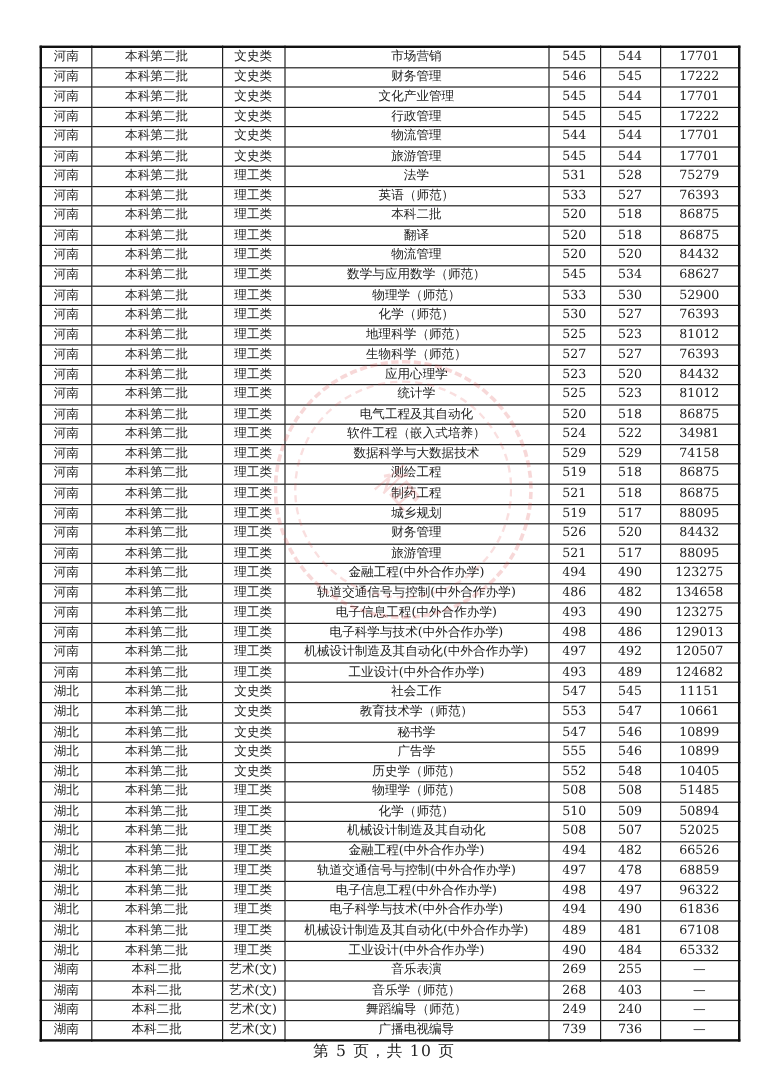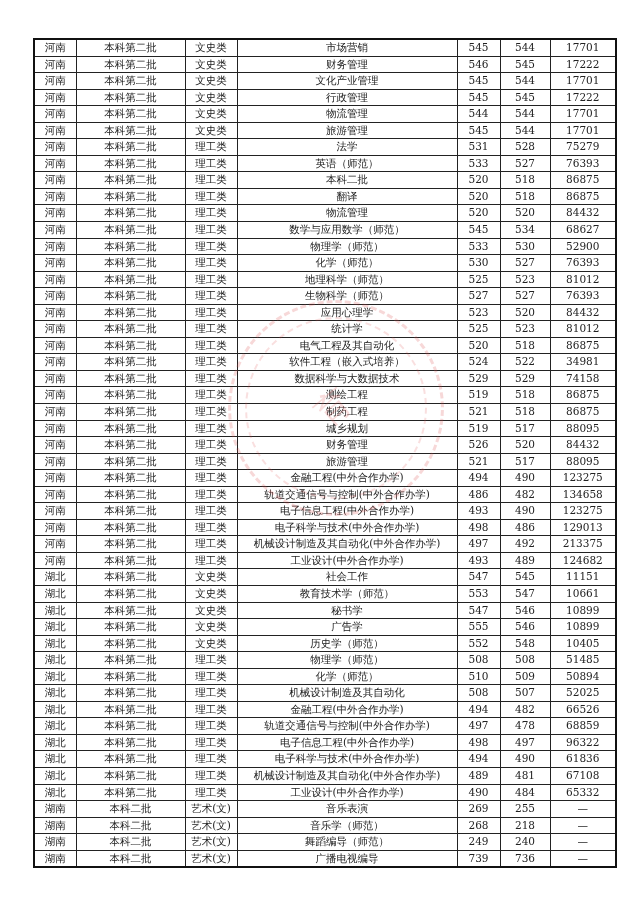--- a/index.html
+++ b/index.html
@@ -308,21 +308,21 @@
           <td>486</td>
           <td>129013</td>
         </tr>
         <tr>
           <td>河南</td>
           <td>本科第二批</td>
           <td>理工类</td>
           <td>机械设计制造及其自动化(中外合作办学)</td>
           <td>497</td>
           <td>492</td>
-          <td>213375</td>
+          <td>120507</td>
         </tr>
         <tr>
           <td>河南</td>
           <td>本科第二批</td>
           <td>理工类</td>
           <td>工业设计(中外合作办学)</td>
           <td>493</td>
           <td>489</td>
           <td>124682</td>
         </tr>
@@ -460,21 +460,21 @@
           <td>269</td>
           <td>255</td>
           <td>—</td>
         </tr>
         <tr>
           <td>湖南</td>
           <td>本科二批</td>
           <td>艺术(文)</td>
           <td>音乐学（师范）</td>
           <td>268</td>
-          <td>218</td>
+          <td>403</td>
           <td>—</td>
         </tr>
         <tr>
           <td>湖南</td>
           <td>本科二批</td>
           <td>艺术(文)</td>
           <td>舞蹈编导（师范）</td>
           <td>249</td>
           <td>240</td>
           <td>—</td>
@@ -489,13 +489,14 @@
           <td>—</td>
         </tr>
       </tbody>
   </table>
 
   <div class="stamp">
     <div class="stamp-inner"></div>
     <div class="stamp-text">育</div>
   </div>
 
+  <div class="footer">第 5 页，共 10 页</div>
 </div>
 
 </body></html>

